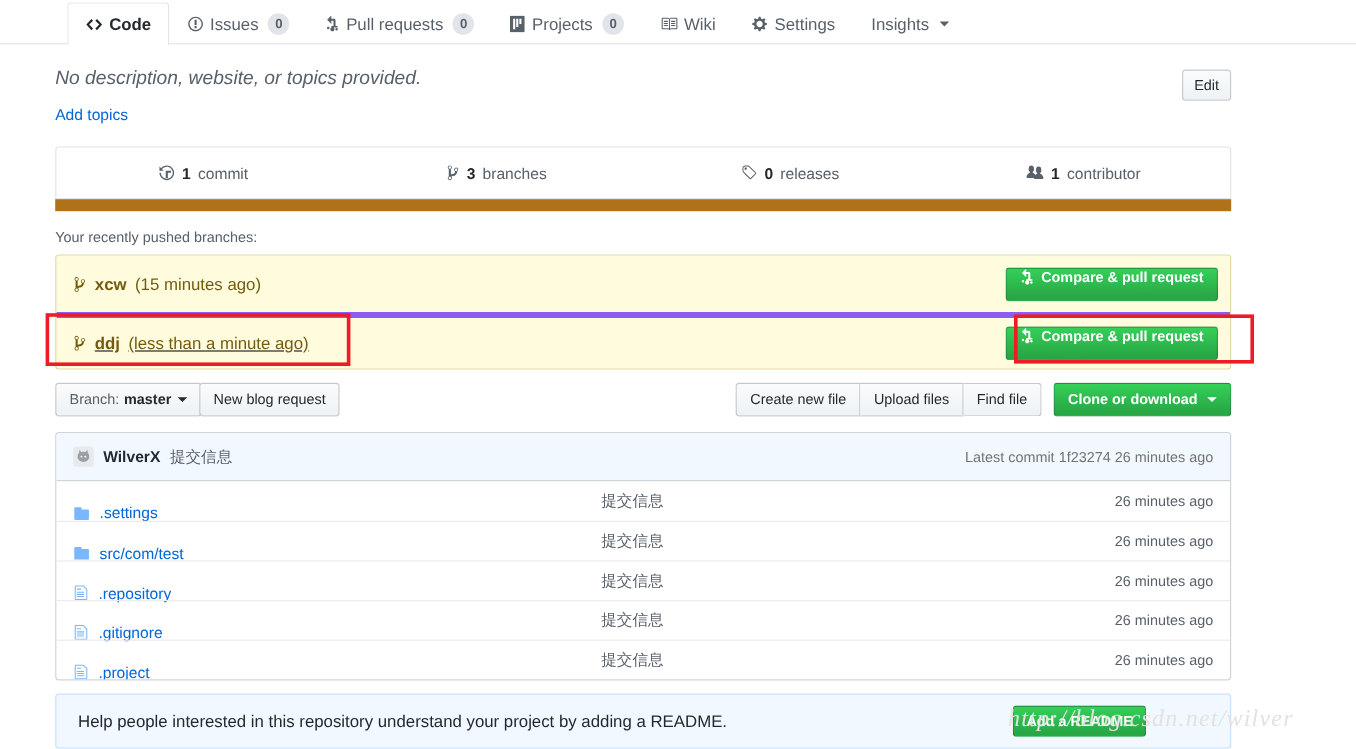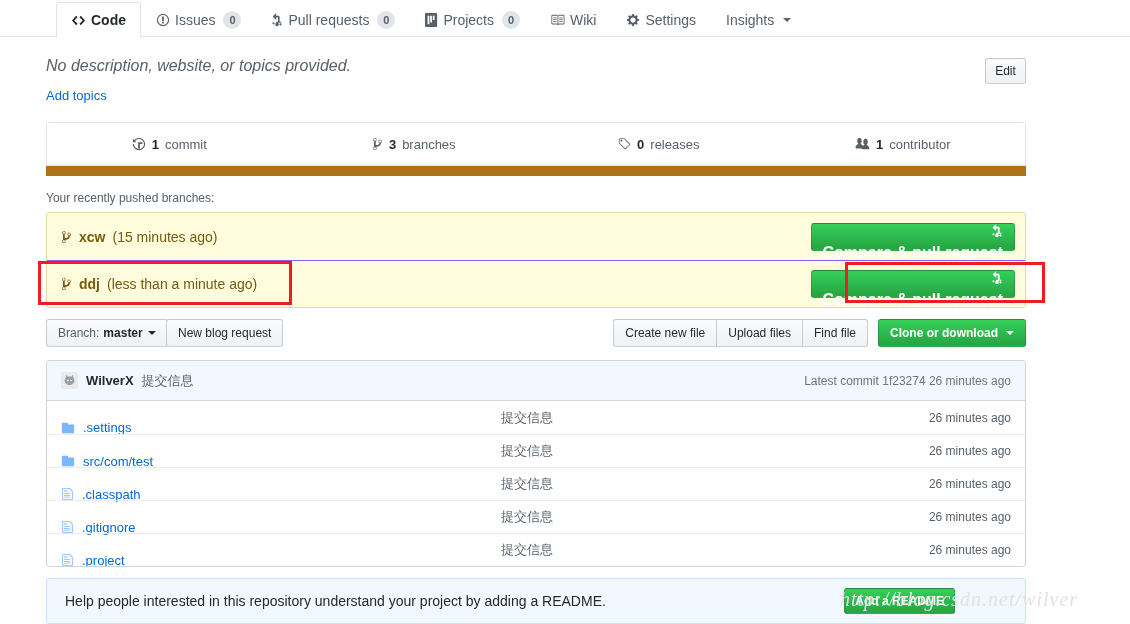--- a/index.html
+++ b/index.html
@@ -91,33 +91,32 @@
   }
   .branch-box {
     position: absolute; left: 46px; top: 212px; width: 980px;
     border: 1px solid #e5d9a7; border-radius: 3px;
     background: #fffbdd; overflow: hidden;
   }
   .branch-row {
     height: 47px; display: flex; align-items: center;
     padding: 0 14px; position: relative;
   }
-  .branch-row + .branch-row { border-top: 1px solid #8b5cf6; }
+  .branch-row + .branch-row { border-top: 5px solid #8b5cf6; text-decoration: underline; }
   .branch-name { font-size: 14px; color: #735c0f; display: flex; align-items: center; gap: 7px; }
   .branch-name b { font-weight: bold; }
   .branch-name .ago { font-weight: normal; }
   .cpr-btn {
     position: absolute; right: 10px; top: 50%; transform: translateY(-50%);
     height: 28px; padding: 0 11px;
-    display: flex; align-items: flex-end; gap: 6px;
+    display: flex; align-items: flex-start; gap: 6px;
     background: linear-gradient(-180deg,#34d058,#28a745 90%);
     border: 1px solid rgba(27,31,35,.2); border-radius: 3px;
-    color: #fff; font-size: 16px; font-weight: bold; cursor: pointer;
+    color: #fff; font-size: 12px; font-weight: bold; cursor: pointer;
     white-space: nowrap;
-    flex-direction: column;
   }
 
   
   .toolbar { position: absolute; left: 46px; top: 319px; width: 980px; height: 30px; }
   .btn {
     height: 28px; padding: 0 11px;
     display: inline-flex; align-items: center; justify-content: flex-end;
     border: 1px solid rgba(27,31,35,.2); border-radius: 3px;
     background: linear-gradient(-180deg,#fafbfc,#eff3f6 90%);
     font-size: 12px; color: #24292e; cursor: pointer; white-space: nowrap;
@@ -429,21 +428,21 @@
           <span class="fmsg">提交信息</span>
           <span class="fage">26 minutes ago</span>
         </div>
         <div class="frow">
           <span class="fname">
             <span class="ico">
               <svg width="13" height="14" viewBox="0 0 12 16">
                 <path fill="#79b8ff" d="M6 5H2V4h4v1zM2 8h7V7H2v1zm0 2h7V9H2v1zm0 2h7v-1H2v1zm10-7.5V14c0 .55-.45 1-1 1H1c-.55 0-1-.45-1-1V2c0-.55.45-1 1-1h7.5L12 4.5zM11 5L8 2H1v12h10V5z"></path>
               </svg>
             </span>
-            <span>.classpath</span>
+            <span>.repository</span>
           </span>
           <span class="fmsg">提交信息</span>
           <span class="fage">26 minutes ago</span>
         </div>
         <div class="frow">
           <span class="fname">
             <span class="ico">
               <svg width="13" height="14" viewBox="0 0 12 16">
                 <path fill="#79b8ff" d="M6 5H2V4h4v1zM2 8h7V7H2v1zm0 2h7V9H2v1zm0 2h7v-1H2v1zm10-7.5V14c0 .55-.45 1-1 1H1c-.55 0-1-.45-1-1V2c0-.55.45-1 1-1h7.5L12 4.5zM11 5L8 2H1v12h10V5z"></path>
               </svg>

